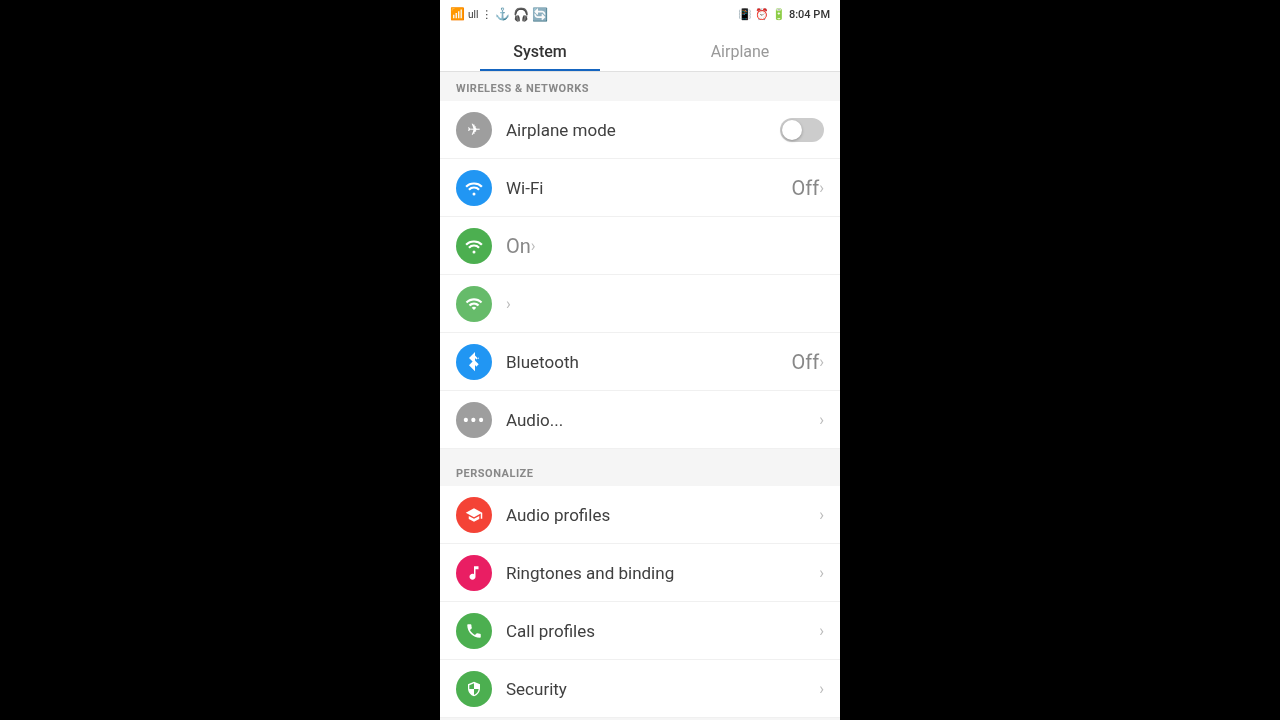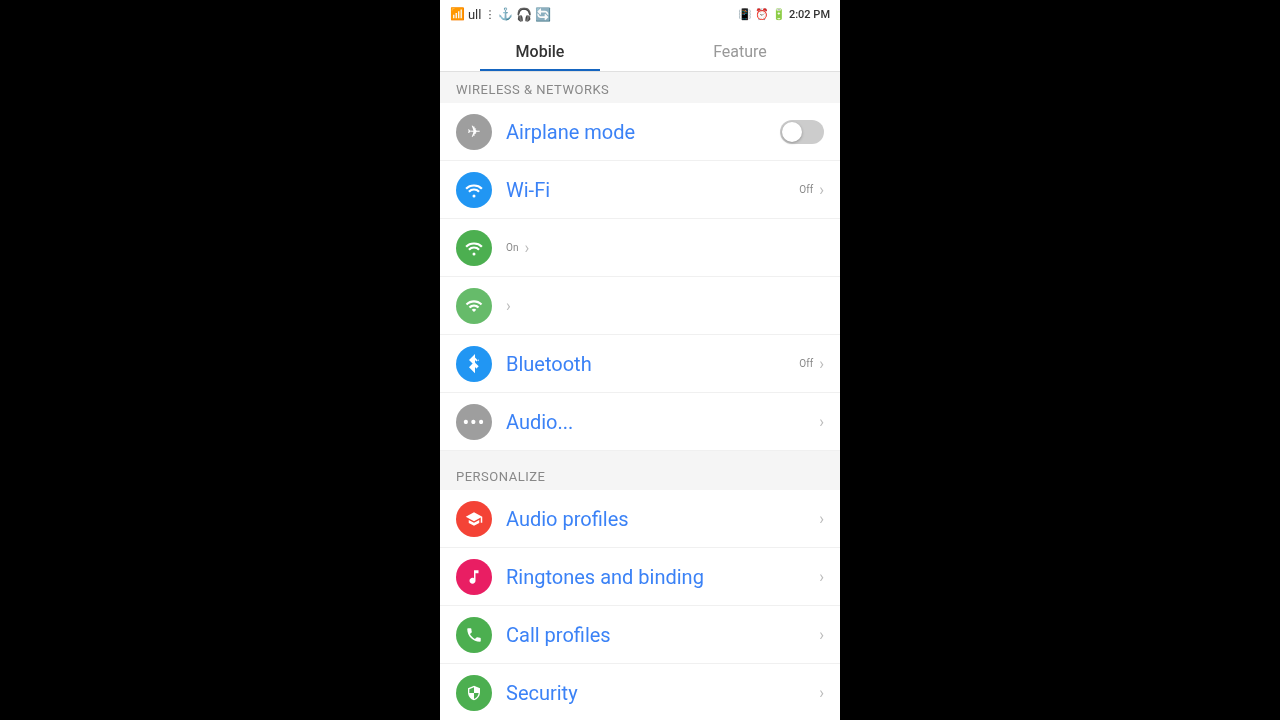--- a/index.html
+++ b/index.html
@@ -74,24 +74,24 @@
     }
     
     .content {
       flex: 1;
       overflow-y: auto;
       background: #f5f5f5;
     }
     .section-header {
       background: #f5f5f5;
       padding: 10px 16px 6px;
-      font-size: 13px;
+      font-size: 11px;
       color: #888;
       letter-spacing: 0.5px;
-      font-weight: 400;
+      font-weight: 700;
     }
     .settings-list {
       background: #fff;
     }
     .settings-item {
       display: flex;
       align-items: center;
       padding: 10px 16px;
       border-bottom: 1px solid #f0f0f0;
       min-height: 58px;
@@ -105,27 +105,26 @@
       display: flex;
       align-items: center;
       justify-content: center;
       flex-shrink: 0;
       margin-right: 14px;
       font-size: 18px;
       color: #fff;
     }
     .item-label {
       flex: 1;
+      font-size: 17px;
+      color: #404040;
+    }
+    .item-value {
       font-size: 20px;
-      color: #3b82f6;
-    }
-    .item-value {
-      font-size: 10px;
       color: #888;
-      margin-right: 6px;
     }
     .chevron {
       color: #bbb;
       font-size: 16px;
     }
     
     .toggle {
       width: 44px;
       height: 24px;
       border-radius: 12px;
@@ -154,40 +153,40 @@
     }
   </style>
 </head>
 <body>
 
 <div class="phone-screen">
 
   <div class="status-bar">
     <div class="status-left">
       <span style="font-size:12px;">📶</span>
-      <span style="font-size:13px;">ull</span>
+      <span style="font-size:10px;">ull</span>
       <span style="font-size:11px;">⋮</span>
       <span style="font-size:12px;">⚓</span>
       <span style="font-size:13px;">🎧</span>
       <span style="font-size:13px;">🔄</span>
     </div>
     <div class="status-right">
       <span style="font-size:11px;">📳</span>
       <span style="font-size:11px;">⏰</span>
       <span style="font-size:11px;">🔋</span>
-      <span>2:02 PM</span>
+      <span>8:04 PM</span>
     </div>
   </div>
 
   <div class="tab-bar">
     <div class="tab active">
-      <span>Mobile</span>
+      <span>System</span>
     </div>
     <div class="tab">
-      <span>Feature</span>
+      <span>Airplane</span>
     </div>
   </div>
 
   <div class="content">
 
     <div class="section-header">
       <span>WIRELESS &amp; NETWORKS</span>
     </div>
     <div class="settings-list">
 

